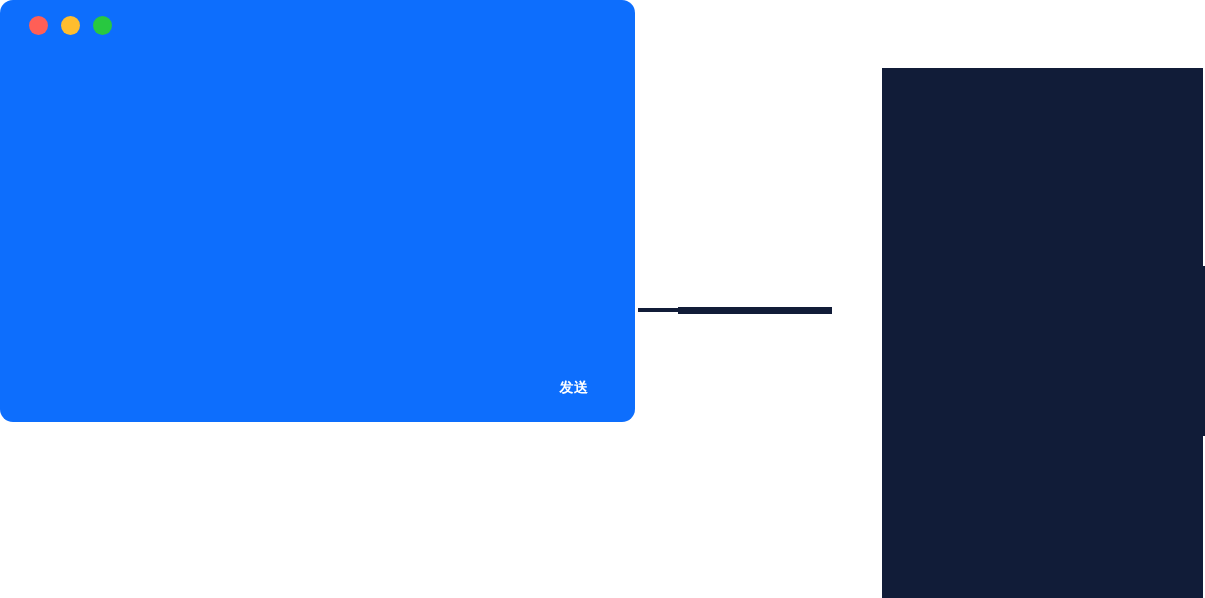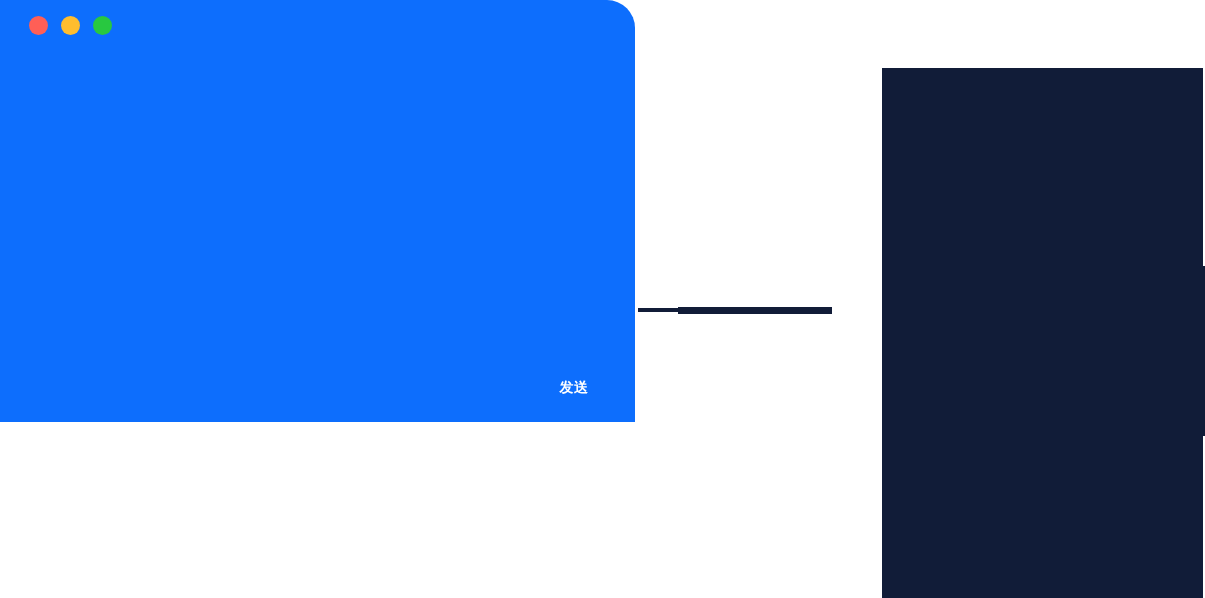--- a/index.html
+++ b/index.html
@@ -20,20 +20,21 @@
     position: absolute;
     left: 0px;
     top: 0px;
     width: 635px;
     height: 422px;
     background: #0d6efd;
     border-top-right-radius: 28px;
     border-top-left-radius: 0px;
     border-bottom-right-radius: 0px;
     border-bottom-left-radius: 0px;
+    border-radius: 13px;
   }
 
   
   #window-controls {
     position: absolute;
     left: 29px;
     top: 16px;
     display: flex;
     gap: 13px;
     align-items: center;

